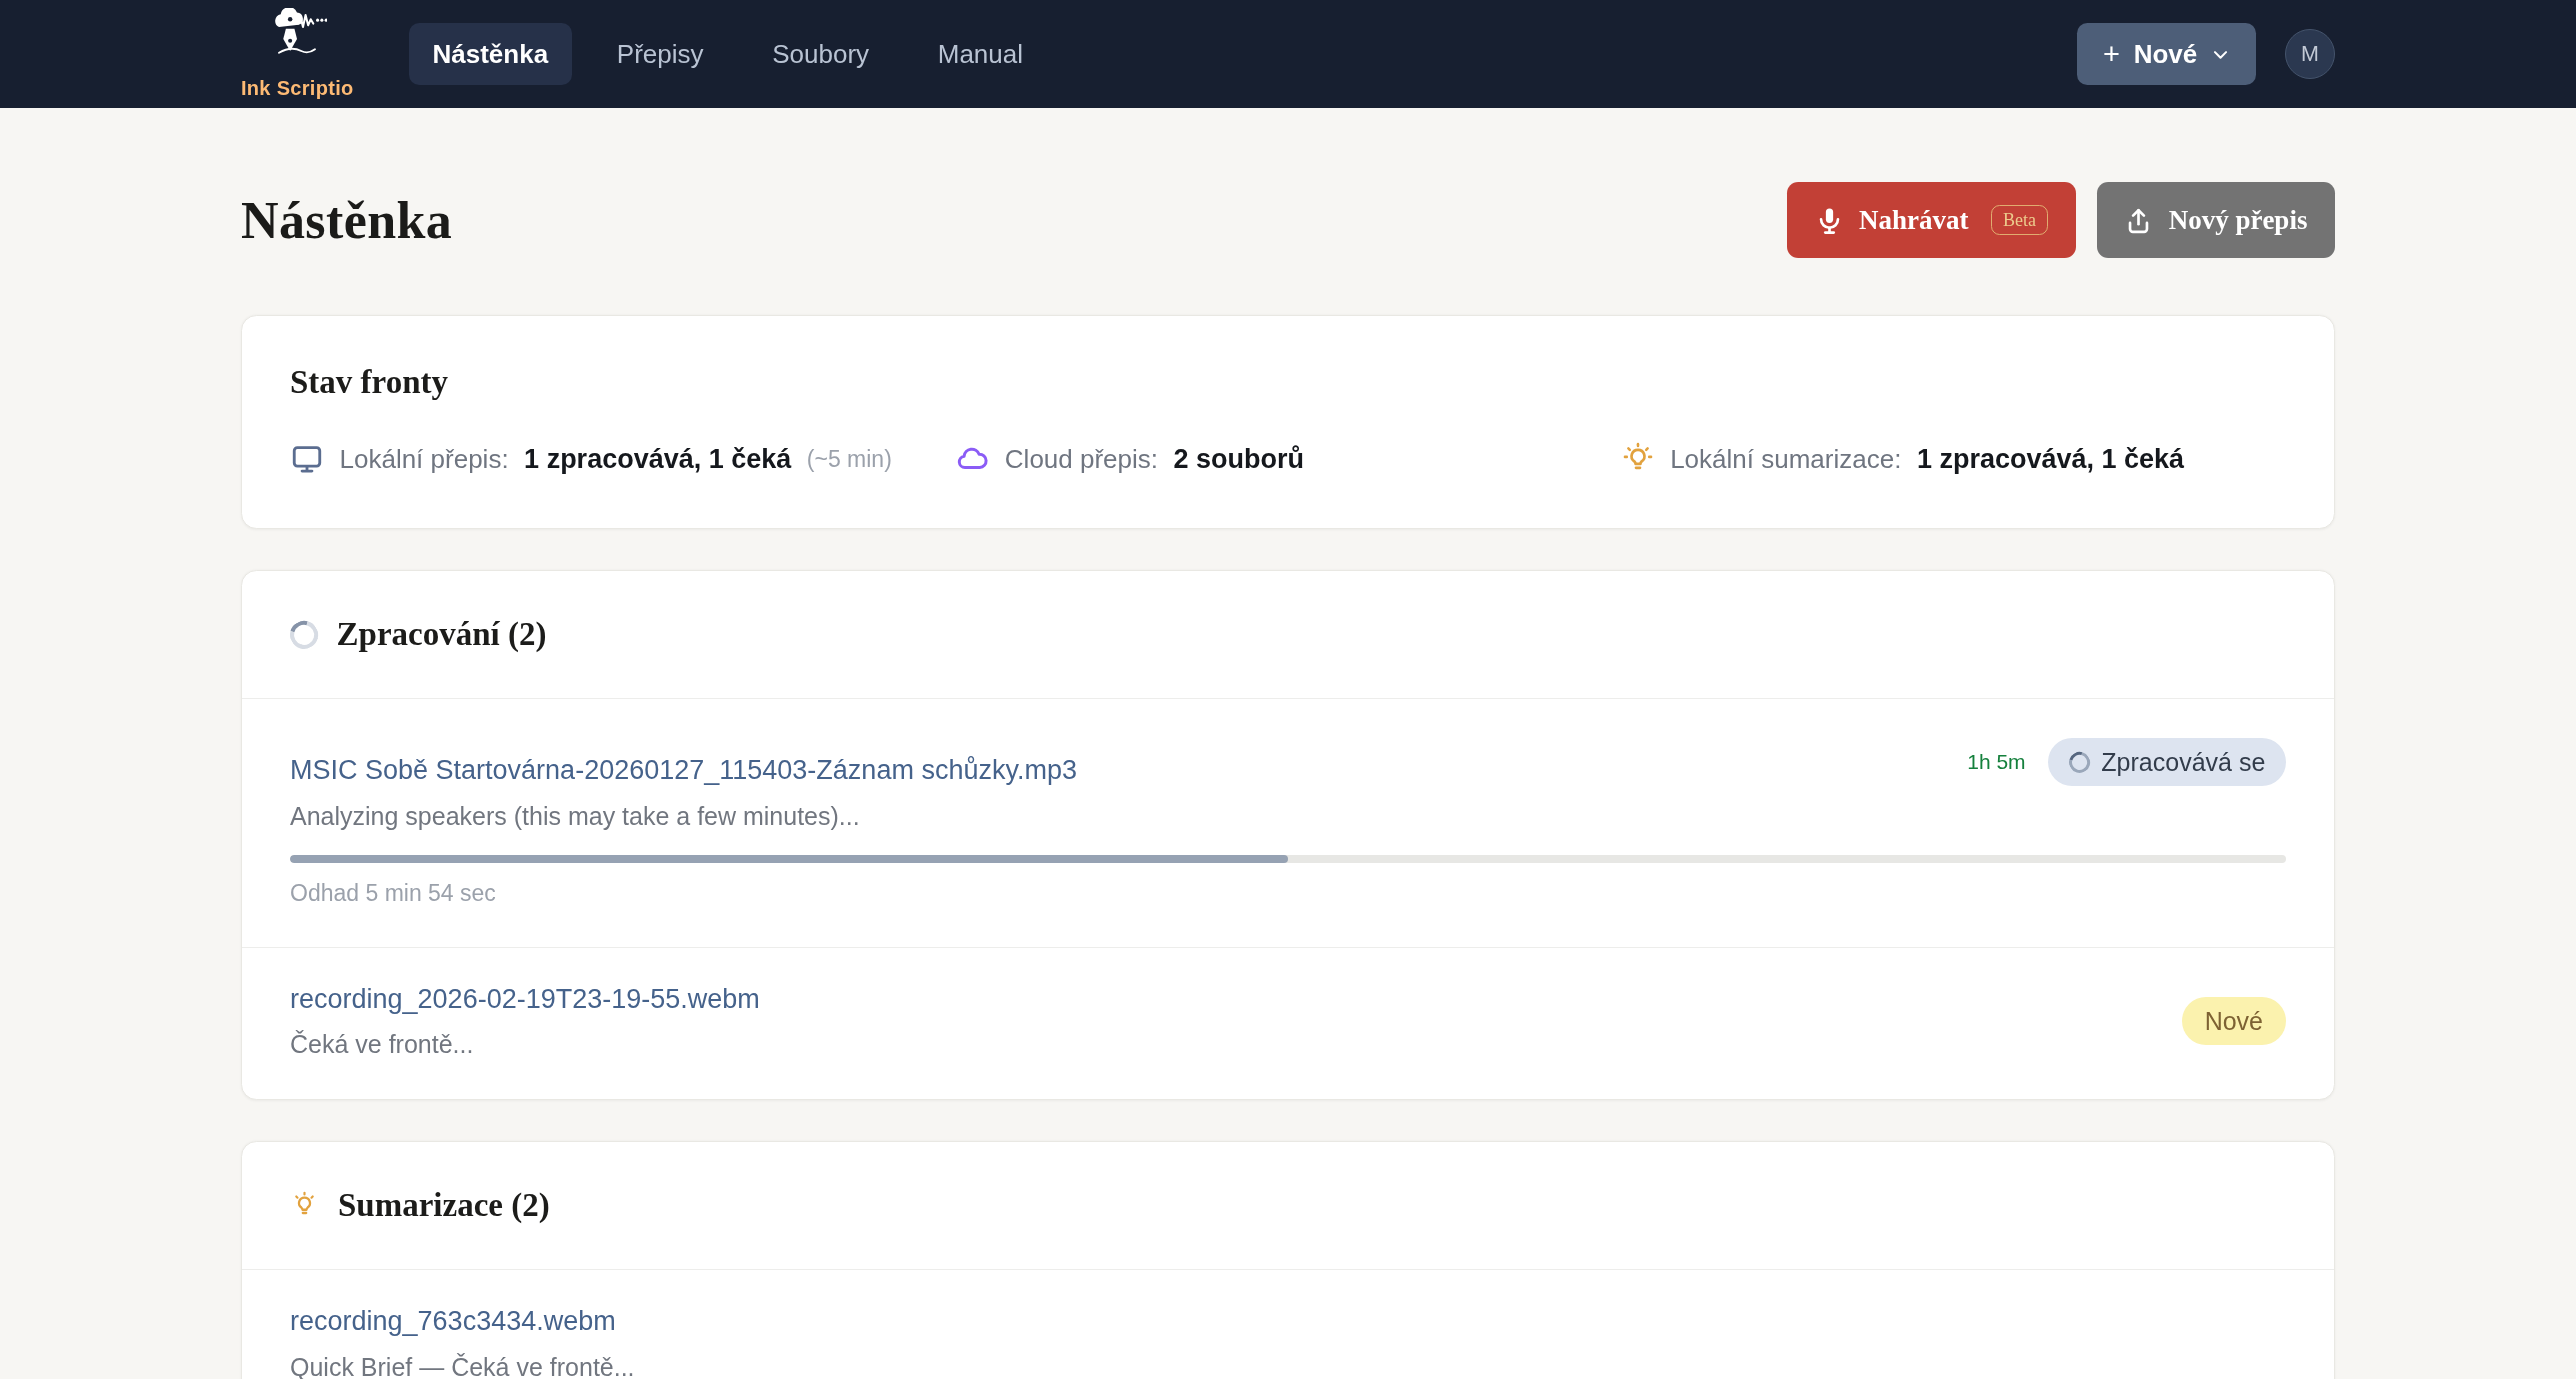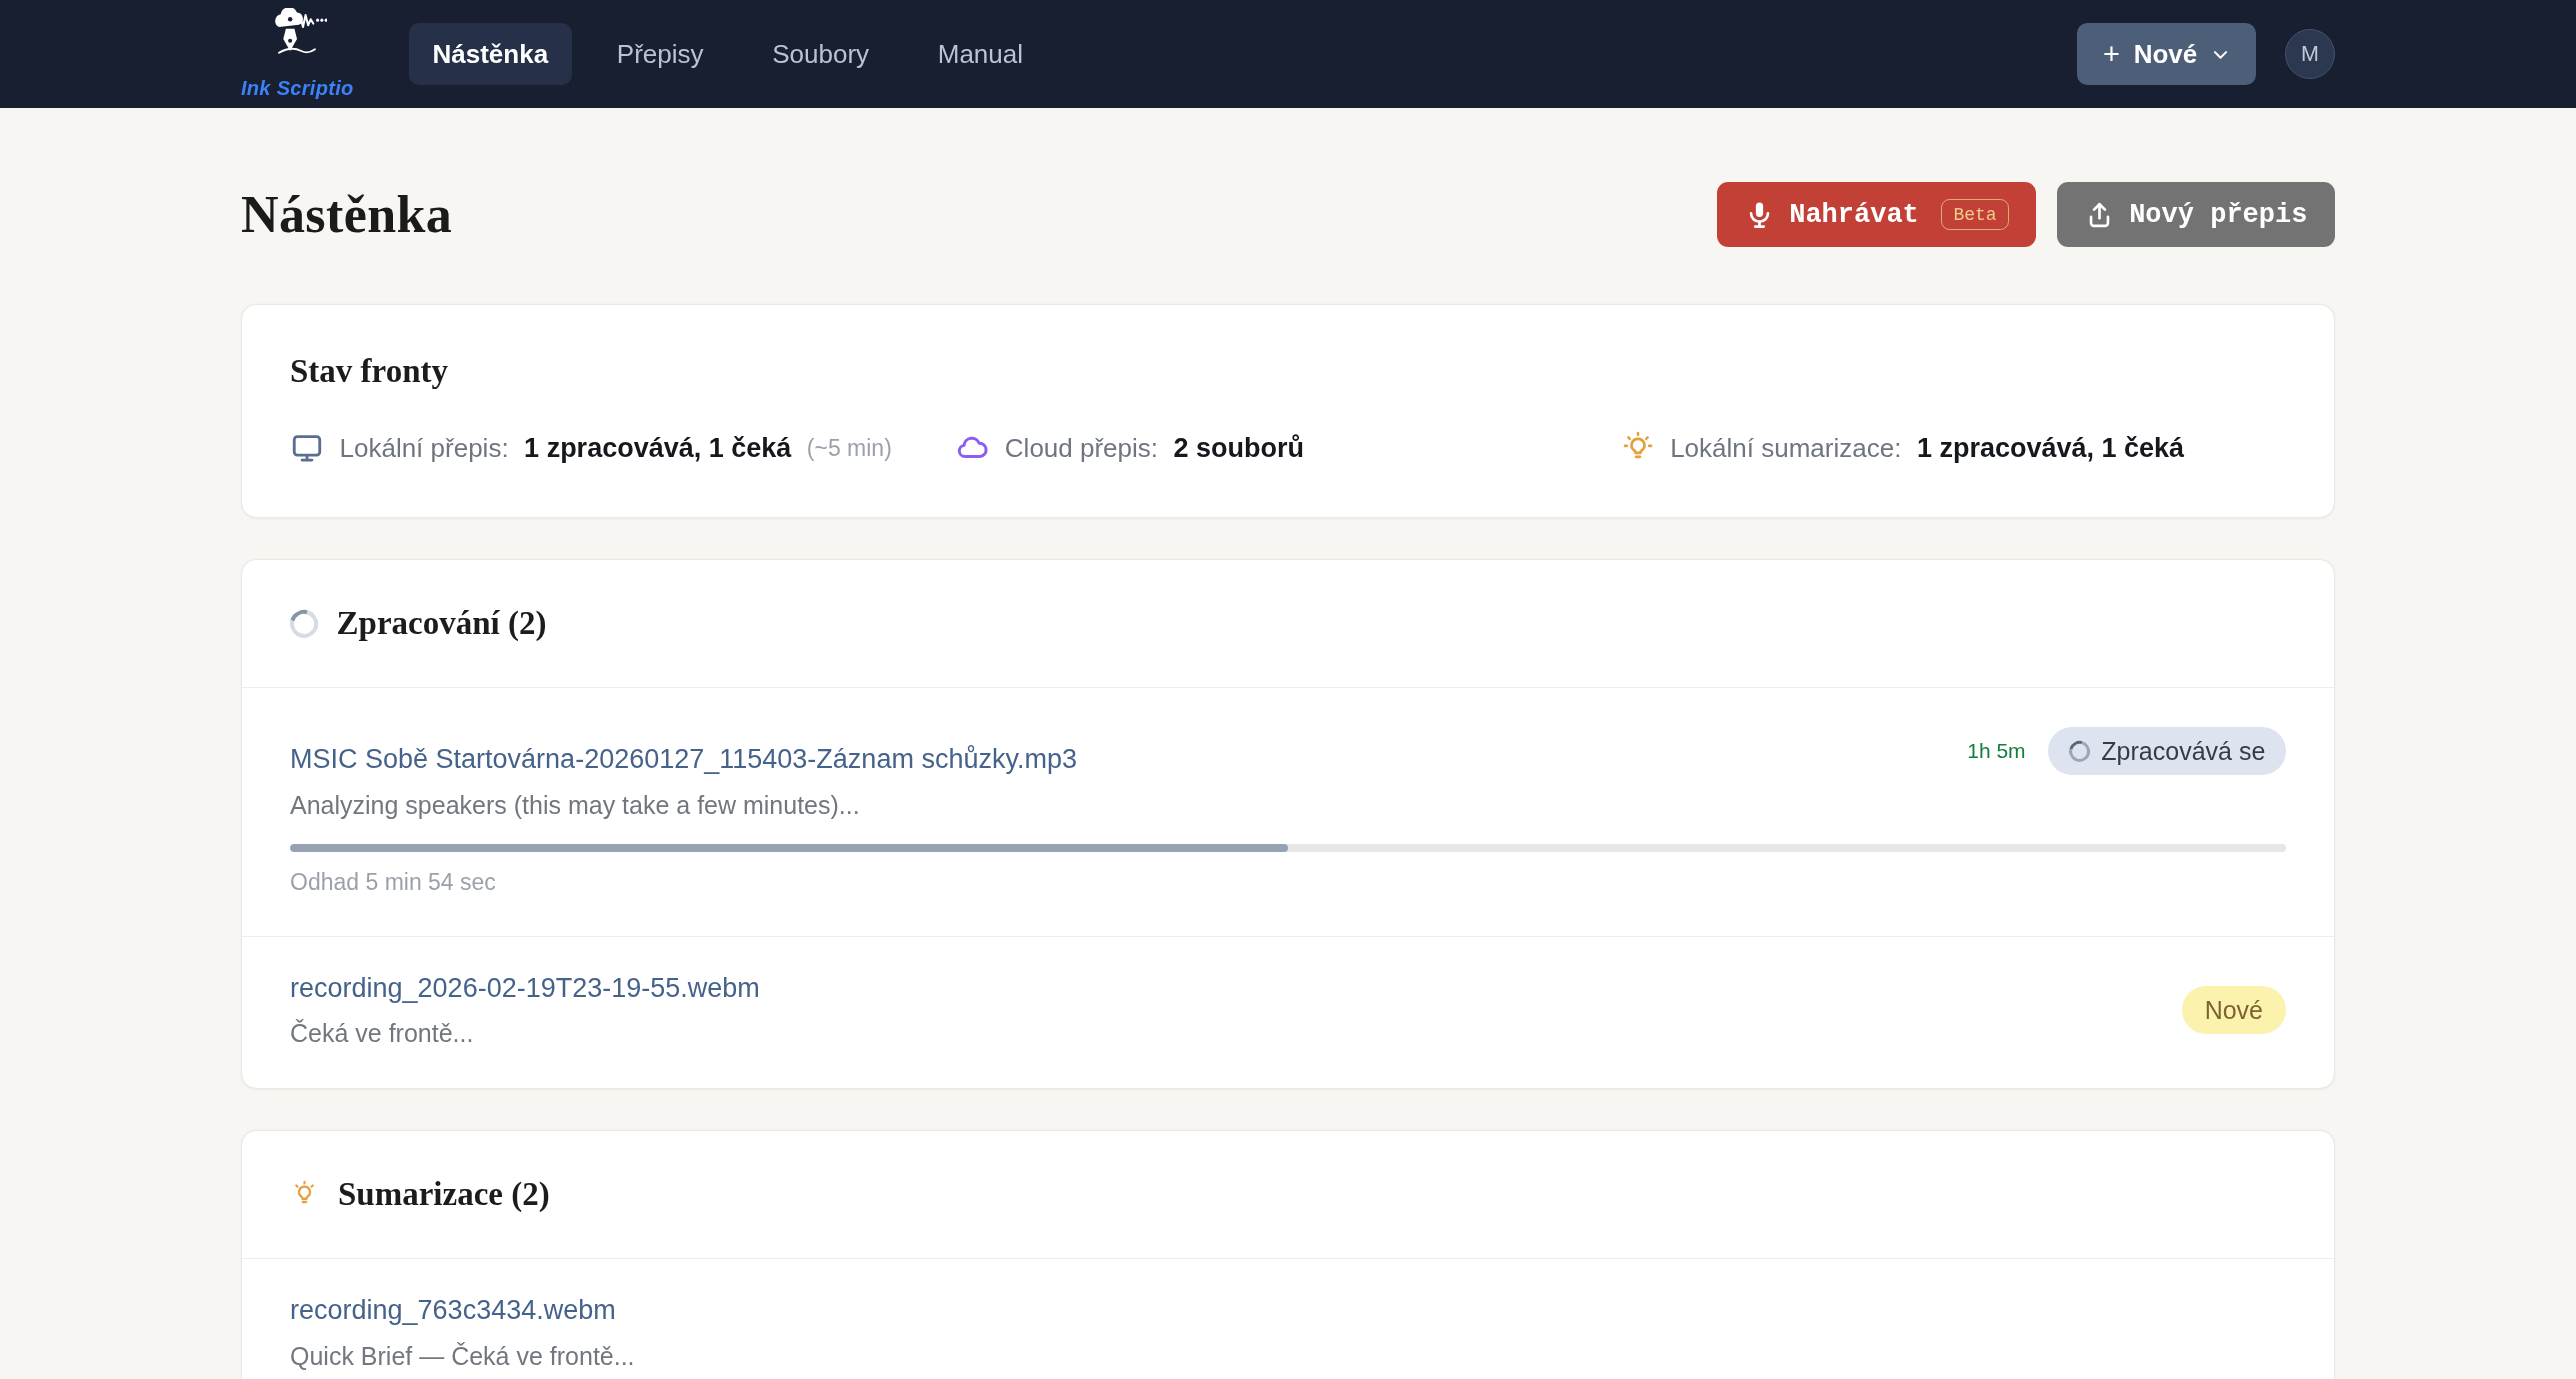--- a/index.html
+++ b/index.html
@@ -11,21 +11,21 @@
     min-height:1379px;
   }
   .serif { font-family:"Liberation Serif", serif; font-weight:700; }
 
   
   .topbar { background:#171f30; height:108px; width:100%; }
   .topbar-inner {
     max-width:2094px; margin:0 auto; height:100%;
     display:flex; align-items:center;
   }
-  .logo { display:flex; flex-direction:column; align-items:center; gap:19px; color:#3b82f6; cursor:pointer;font-style:italic; }
+  .logo { display:flex; flex-direction:column; align-items:center; gap:19px; color:#fdba74; cursor:pointer; }
   .logo svg { width:60px; height:50px; display:block; }
   .brand { font-size:20px; font-weight:700; letter-spacing:0.3px; white-space:nowrap; }
 
   nav { display:flex; align-items:center; gap:20.7px; margin-left:55px; }
   .nav-item {
     font-size:26px; color:#b9c3d3; font-weight:500;
     padding:15.5px 24px; border-radius:10.3px; cursor:pointer; white-space:nowrap;
   }
   .nav-item.active { background:#263149; color:#ffffff; font-weight:600; }
 
@@ -45,23 +45,23 @@
     font-size:21.5px; font-weight:500; cursor:pointer; flex:none;
   }
 
   
   .container { max-width:2094px; margin:0 auto; padding-bottom:26px; }
 
   .title-row { margin-top:74px; display:flex; align-items:center; justify-content:space-between; }
   h1.page-title { font-size:52px; color:#1b1b19; letter-spacing:0.4px; }
   .actions { display:flex; gap:20.7px; }
   .btn-big {
-    display:flex; align-items:center; gap:15.5px; height:65px;
+    display:flex; align-items:center; gap:15.5px; height:76px;
     border:none; cursor:pointer; border-radius:11.2px; padding:0 27.6px;
-    color:#fff; font-family:Liberation Mono, monospace; font-size:27px; font-weight:600; white-space:nowrap;
+    color:#fff; font-family:Liberation Serif, serif; font-size:27px; font-weight:600; white-space:nowrap;
   }
   .btn-record { background:#c24036; }
   .btn-upload-t { background:#737373; }
   .btn-big svg { width:29px; height:29px; flex:none; }
   .beta-badge {
     border:1.7px solid rgba(230,191,122,.85); color:#eccb8d;
     border-radius:8.6px; font-size:18px; font-weight:500;
     padding:5.2px 11.2px; margin-left:6.9px; line-height:1;
   }
 

